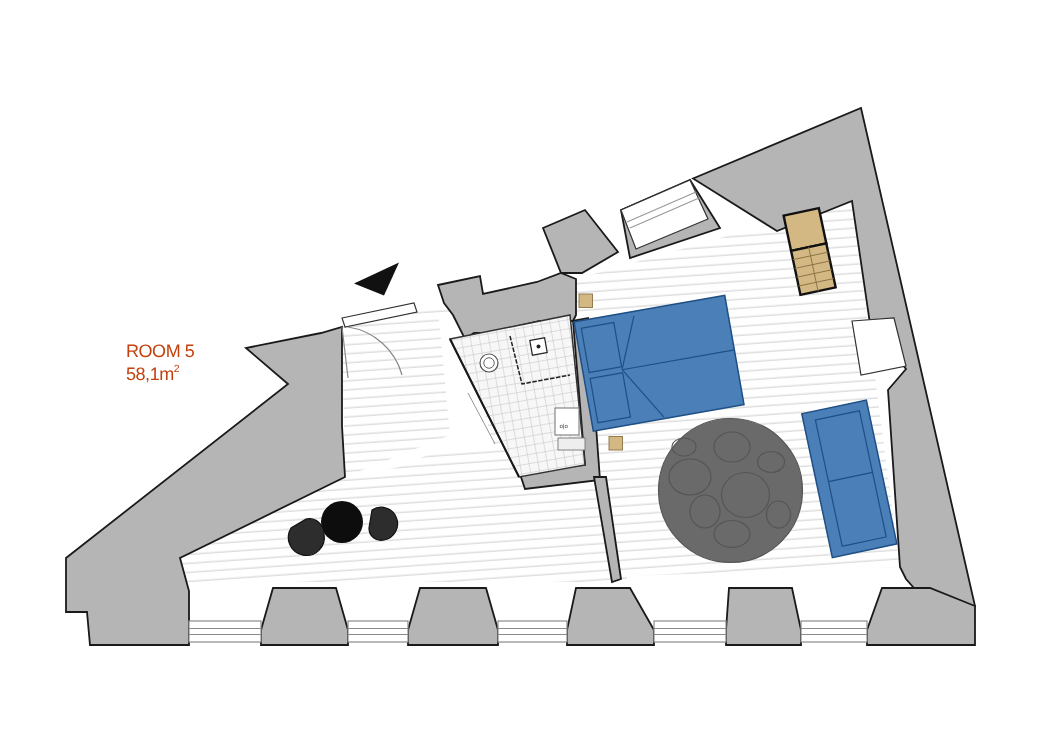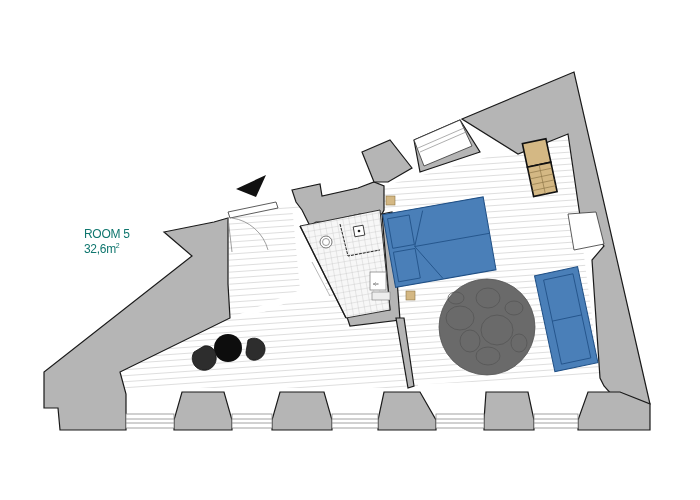--- a/index.html
+++ b/index.html
@@ -1,18 +1,18 @@
 <!DOCTYPE html>
 <html><head>
 <meta charset="utf-8">
 <style>
   html, body { margin: 0; padding: 0; background: #ffffff; }
   body { width: 700px; height: 500px; position: relative; overflow: hidden; font-family: "Liberation Sans", sans-serif; }
   #plan { position: absolute; left: 0; top: 0; }
-  .room-label { position: absolute; left: 84px; top: 227px; color: #0f766e; font-size: 12px; line-height: 15px; letter-spacing: -0.3px; }
+  .room-label { position: absolute; left: 84px; top: 227px; color: #c2410c; font-size: 12px; line-height: 15px; letter-spacing: -0.3px; }
   .room-label sup { font-size: 7px; vertical-align: 5px; line-height: 0; }
 </style>
 </head>
 <body>
 
 <svg id="plan" width="700" height="500" viewBox="0 0 700 500" xmlns="http://www.w3.org/2000/svg">
   <defs>
     <pattern id="floorlines" patternUnits="userSpaceOnUse" width="10" height="6" patternTransform="rotate(-4)">
       <rect width="10" height="6" fill="#ffffff"></rect>
       <line x1="0" y1="5.5" x2="10" y2="5.5" stroke="#dedede" stroke-width="1"></line>
@@ -148,14 +148,14 @@
     <circle cx="228" cy="348" r="14" fill="#0d0d0d"></circle>
     <path d="M194,352 a12,12 0 1 0 22,4 a10,10 0 0 0 -12,-10 z" fill="#2d2d2d" stroke="#111" stroke-width="0.8"></path>
     <path d="M248,340 a11,11 0 1 1 8,20 a8,8 0 0 1 -10,-8 z" fill="#2d2d2d" stroke="#111" stroke-width="0.8"></path>
   </g>
 
   <polygon points="236,189 266,175 256,197" fill="#111111"></polygon>
 </svg>
 
 <div class="room-label">
   <div>ROOM 5</div>
-  <div><span>32,6m</span><sup>2</sup></div>
+  <div><span>58,1m</span><sup>2</sup></div>
 </div>
 
 </body></html>

